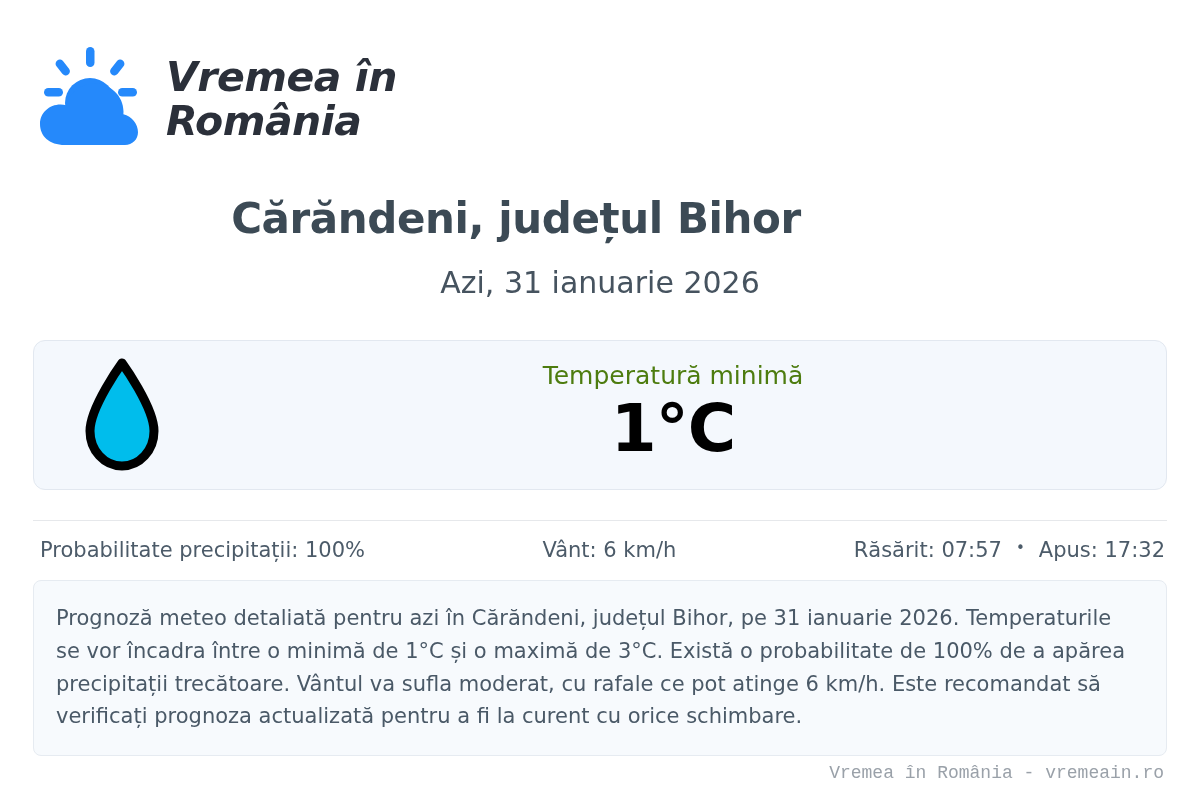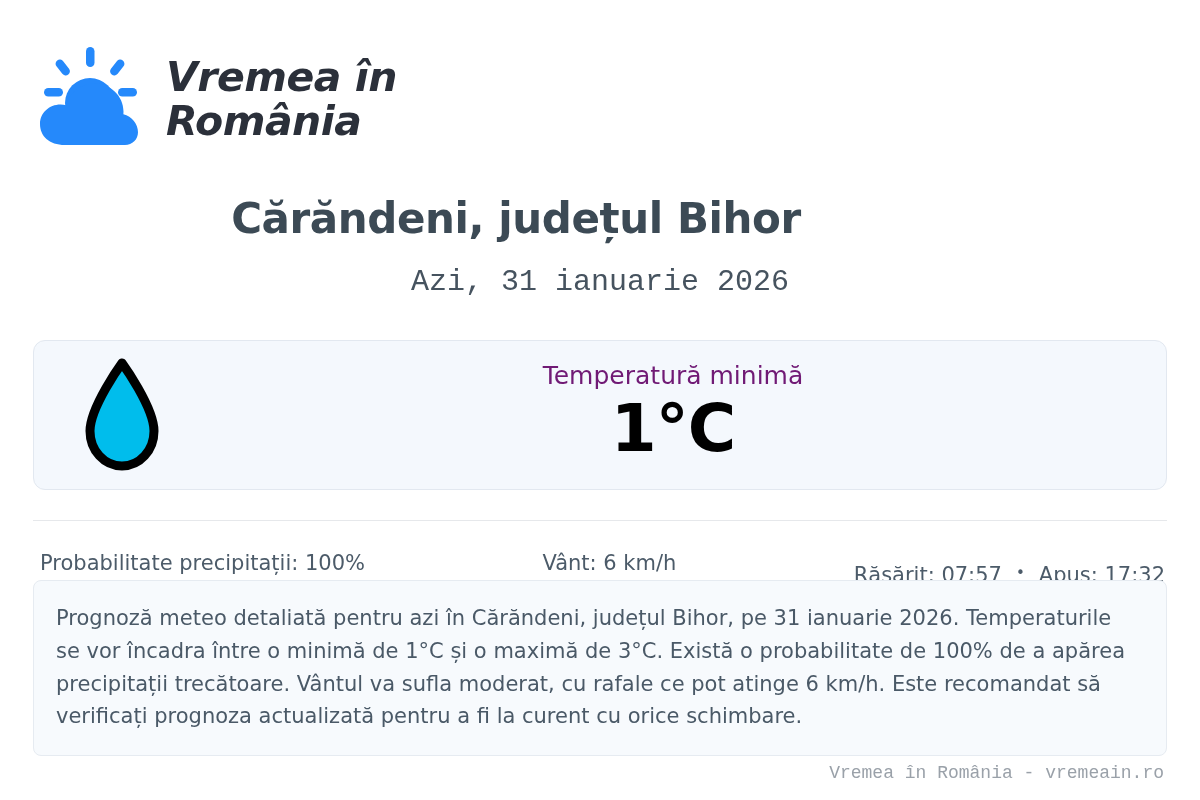--- a/index.html
+++ b/index.html
@@ -63,21 +63,20 @@
 
   .page-subtitle {
     position: absolute;
     left: 0;
     top: 265px;
     width: 1200px;
     text-align: center;
     font-size: 30px;
     font-weight: 400;
     color: #46535f;
-    font-family: Liberation Mono, monospace;
   }
 
   
   .cards {
     position: absolute;
     left: 33px;
     top: 340px;
     width: 1134px;
     display: flex;
     gap: 54px;
@@ -106,21 +105,21 @@
     flex-direction: column;
     align-items: center;
     justify-content: center;
     flex: 1 1 auto;
     padding-bottom: 4px;
   }
 
   .temp-label {
     font-size: 25px;
     font-weight: 400;
-    color: #701a75;
+    color: #4d7c0f;
     line-height: 1.2;
     margin-bottom: 2px;
   }
 
   .temp-value {
     font-size: 66px;
     font-weight: 700;
     color: #000000;
     line-height: 1.08;
     letter-spacing: -1px;
@@ -145,21 +144,21 @@
     display: flex;
     align-items: center;
     justify-content: space-between;
     font-size: 21px;
     color: #4c5b69;
   }
 
   .stat { white-space: nowrap; }
   .stat.precip  { text-align: left; }
   .stat.wind    { text-align: center; }
-  .stat.sun     { text-align: right; display: flex; align-items: center; gap: 14px; margin-top: 25px; }
+  .stat.sun     { text-align: right; display: flex; align-items: center; gap: 14px; }
   .sun-dot { font-size: 15px; color: #4c5b69; line-height: 1; position: relative; top: -2px; }
 
   
   .description {
     position: absolute;
     left: 33px;
     top: 580px;
     width: 1134px;
     min-height: 166px;
     background: #f7fafd;

